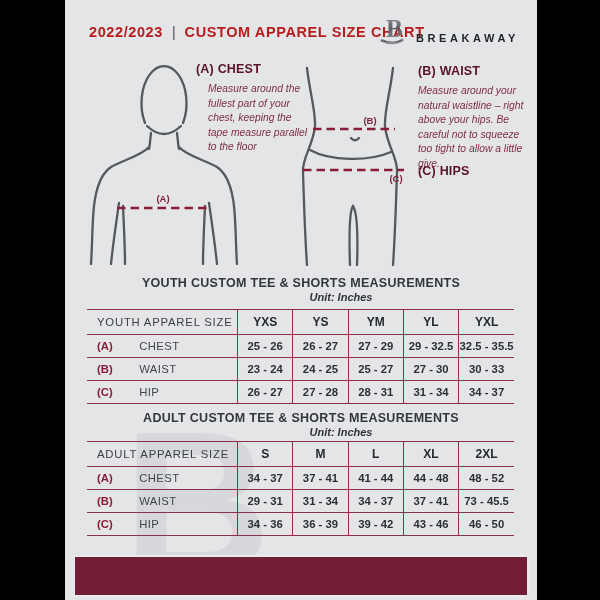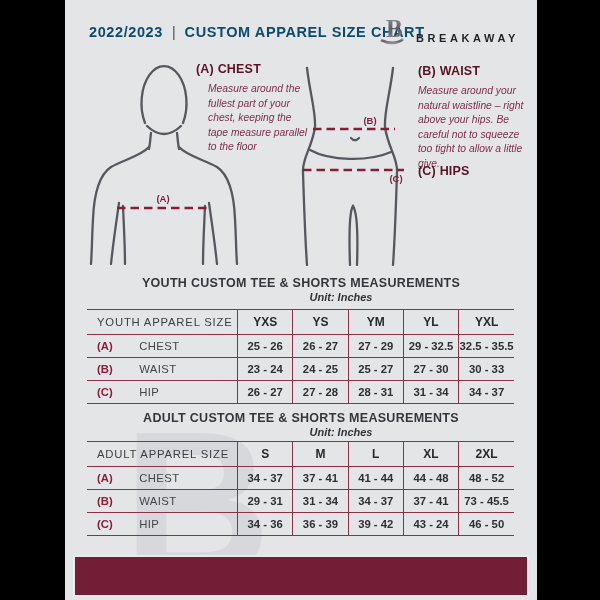--- a/index.html
+++ b/index.html
@@ -6,21 +6,21 @@
   body{width:600px;height:600px;background:#000;font-family:"Liberation Sans",sans-serif;overflow:hidden;}
   .stage{position:relative;width:600px;height:600px;background:#000;}
   .flyer{position:absolute;left:65px;top:0;width:472px;height:600px;background:#e4e5e7;overflow:hidden;}
 
   
   .watermark{position:absolute;left:58px;top:400px;font-size:205px;line-height:1;font-weight:800;
      color:rgba(100,106,118,0.10);z-index:0;letter-spacing:-5px;}
 
   
   .hdr{position:absolute;left:24px;top:24px;display:flex;align-items:center;gap:9px;z-index:2;}
-  .hdr .year,.hdr .title{font-weight:800;font-size:14.5px;color:#0c4a6e;letter-spacing:.6px;white-space:nowrap;}
+  .hdr .year,.hdr .title{font-weight:800;font-size:14.5px;color:#b91c1c;letter-spacing:.6px;white-space:nowrap;}
   .hdr .pipe{font-weight:300;font-size:14px;color:#4a4d52;}
   .brandwrap{position:absolute;left:312px;top:13px;display:flex;align-items:center;z-index:2;}
   .brand{font-weight:700;font-size:11px;letter-spacing:3.6px;color:#1f2226;margin-left:7px;margin-top:18px;}
 
   
   .guide-h{position:absolute;font-weight:800;font-size:12.5px;color:#5a1226;letter-spacing:.2px;z-index:2;}
   .guide-p{position:absolute;font-style:italic;font-weight:500;font-size:10.3px;line-height:1.42;color:#7f2d47;z-index:2;}
   .figure{position:absolute;z-index:1;}
 
   
@@ -179,21 +179,21 @@
             <td>31 - 34</td>
             <td>34 - 37</td>
             <td>37 - 41</td>
             <td>73 - 45.5</td>
           </tr>
           <tr>
             <td><span class="pfx">(C)</span><span class="lbl"> HIP</span></td>
             <td>34 - 36</td>
             <td>36 - 39</td>
             <td>39 - 42</td>
-            <td>43 - 24</td>
+            <td>43 - 46</td>
             <td>46 - 50</td>
           </tr>
         </tbody>
     </table>
 
     <div class="footer-bar"></div>
   </div>
 </div>
 
 </body></html>

